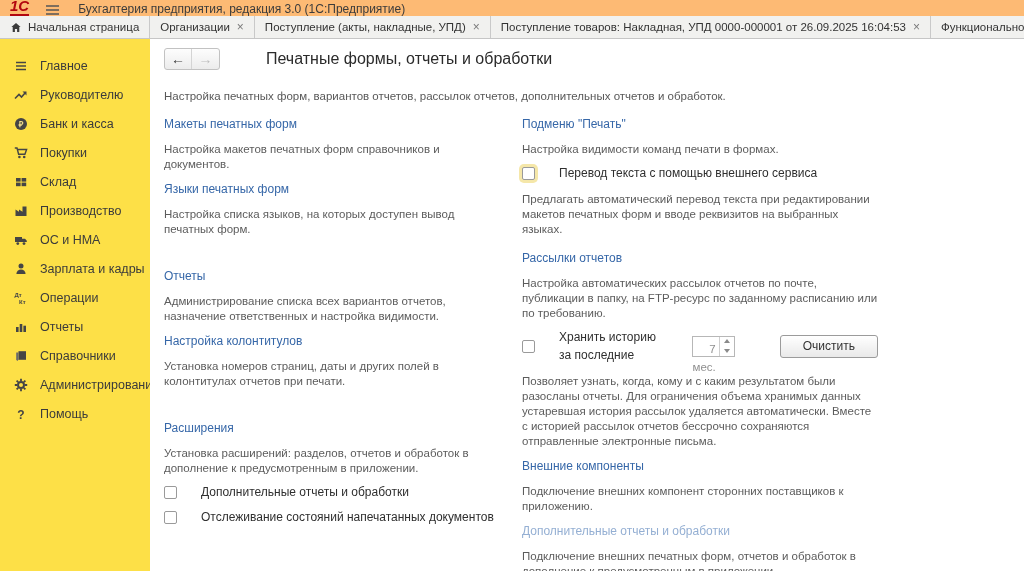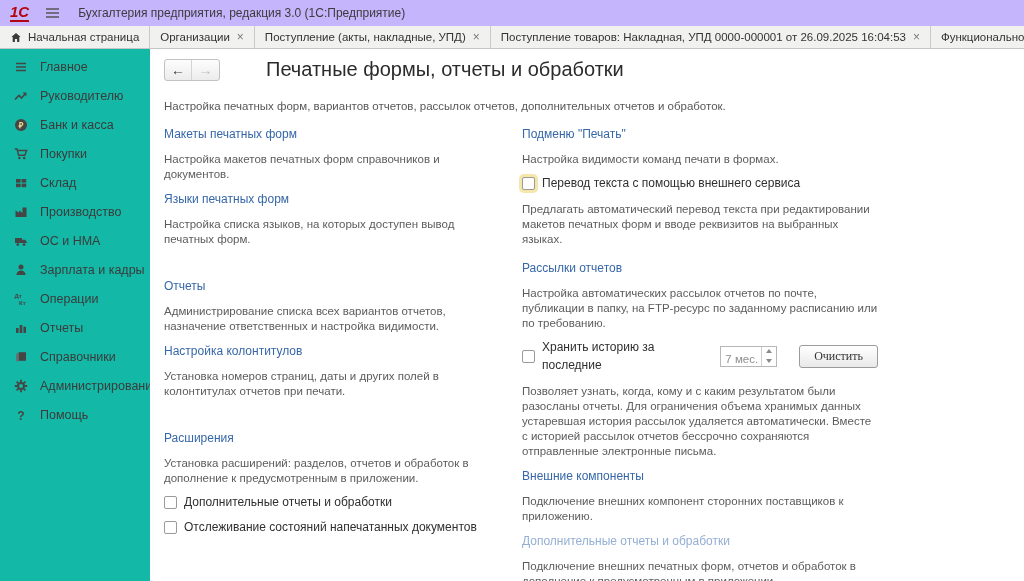--- a/index.html
+++ b/index.html
@@ -1,83 +1,83 @@
 <!DOCTYPE html>
 <html><head>
 <meta charset="utf-8">
 <style>
   * { box-sizing: border-box; margin: 0; padding: 0; }
   html,body { width:1024px; height:581px; overflow:hidden; }
   body { font-family:"Liberation Sans", sans-serif; background:#fff; }
 
   
-  .titlebar { height:26px; background:#c4b5fd; display:flex; align-items:center; }
+  .titlebar { height:16px; background:#fdba74; display:flex; align-items:flex-end; }
   .logo { margin-left:10px; color:#b3070f; font-weight:bold; font-style:italic;
           font-size:15px; line-height:1; border-bottom:2px solid #b3070f; padding-bottom:1px; }
   .hamburger { margin-left:16px; display:inline-flex; cursor:pointer; }
   .app-title { margin-left:18px; font-size:12px; color:#3b3b3b; }
 
   
   .tabbar { height:23px; background:#f1f1ef; border-bottom:1px solid #c6c6c6;
             display:flex; overflow:hidden; }
   .tab { display:flex; align-items:center; padding:0 10px; border-right:1px solid #c9c9c9;
          font-size:11.5px; color:#333; white-space:nowrap; cursor:default; }
   .tab .tab-icon { display:inline-flex; margin-right:6px; }
   .tab .close { color:#7a7a7a; font-size:12px; margin-left:7px; cursor:pointer; }
 
   
   .main { display:flex; height:532px; }
-  .sidebar { width:150px; min-width:150px; background:#14b8a6; padding-top:3px; }
+  .sidebar { width:150px; min-width:150px; background:#fde047; padding-top:12px; }
   .side-item { height:29px; display:flex; align-items:center; padding-left:13px;
                font-size:12.5px; color:#3b3b3b; cursor:pointer; }
   .side-icon { width:16px; min-width:16px; display:inline-flex; justify-content:center;
                margin-right:11px; }
 
   .content { flex:1; background:#fff; position:relative; overflow:hidden; }
   .content-header { position:absolute; top:9px; left:14px; display:flex; align-items:center; }
   .nav-buttons { display:flex; height:22px; border:1px solid #c2c2c2; border-radius:3px;
                  background:linear-gradient(#fdfdfd,#ececec); overflow:hidden; }
   .nav-btn { width:27px; display:flex; align-items:center; justify-content:center;
              font-size:14px; cursor:pointer; }
   .nav-back { color:#3c3c3c; border-right:1px solid #d4d4d4; }
   .nav-fwd  { color:#bdbdbd; }
-  .page-title { margin-left:46px; font-size:20px; font-weight:normal; color:#2b2b2b; }
+  .page-title { margin-left:46px; font-size:16px; font-weight:normal; color:#2b2b2b; }
   .page-subtitle { position:absolute; top:51px; left:14px; font-size:11.5px; color:#585858; }
 
   .cols { position:absolute; top:75px; left:14px; display:flex; }
   .col-left  { width:342px; margin-right:16px; }
   .col-right { width:356px; }
 
   .item { margin-bottom:7px; }
   .gap  { height:22px; }
   .gap-sm { height:4px; }
   .link { color:#3667a8; font-size:12px; cursor:pointer;
           display:inline-block; line-height:15px; }
   .link.disabled { color:#94afd3; }
   .desc { margin-top:10px; font-size:11.5px; color:#5c5c5c; line-height:15px; }
 
-  .check-row { display:flex; align-items:center; line-height:18px; }
+  .check-row { display:flex; align-items:center; line-height:18px;gap:17px; }
   .checkbox { width:13px; min-width:13px; height:13px; background:#fff;
               border:1px solid #9a9a9a; border-radius:2px; margin-right:7px; cursor:pointer; }
   .checkbox.focused { box-shadow:0 0 0 3px #f5e7a9; }
   .check-label { font-size:12px; color:#2f2f2f; cursor:pointer; }
 
   .spin-field { display:flex; width:60px; height:21px; border:1px solid #b7b7b7;
                 margin-left:10px; background:#fff; }
   .spin-value { flex:1; font-size:11.5px; color:#8f8f8f; text-align:right;
                 padding:3px 3px 0 0; }
   .spin-btns { width:15px; border-left:1px solid #cfcfcf; display:flex; flex-direction:column; }
   .spin-up, .spin-down { flex:1; display:flex; align-items:center; justify-content:center; cursor:pointer; }
   .spin-up::after { content:""; border-left:3px solid transparent; border-right:3px solid transparent;
                     border-bottom:4px solid #8a8a8a; }
   .spin-down::after { content:""; border-left:3px solid transparent; border-right:3px solid transparent;
                       border-top:4px solid #8a8a8a; }
-  .btn { margin-left:22px; height:23px; padding:0 14px; font-size:12px; color:#333;
+  .btn { margin-left:28px; height:23px; padding:0 22px; font-size:12px; color:#333;
          border:1px solid #9b9b9b; border-radius:3px; cursor:pointer;
-         background:linear-gradient(#ffffff,#e9e9e9); font-family:Liberation Serif, serif; }
+         background:linear-gradient(#ffffff,#e9e9e9); font-family:Liberation Sans, sans-serif; }
 </style>
 </head>
 <body>
 
 <div class="titlebar">
   <span class="logo">1С</span>
   <span class="hamburger">
     <svg width="15" height="12" viewBox="0 0 15 12">
         <path d="M1 2 h13 M1 6 h13 M1 10 h13" stroke="#555" stroke-width="1.6"></path>
       </svg>

